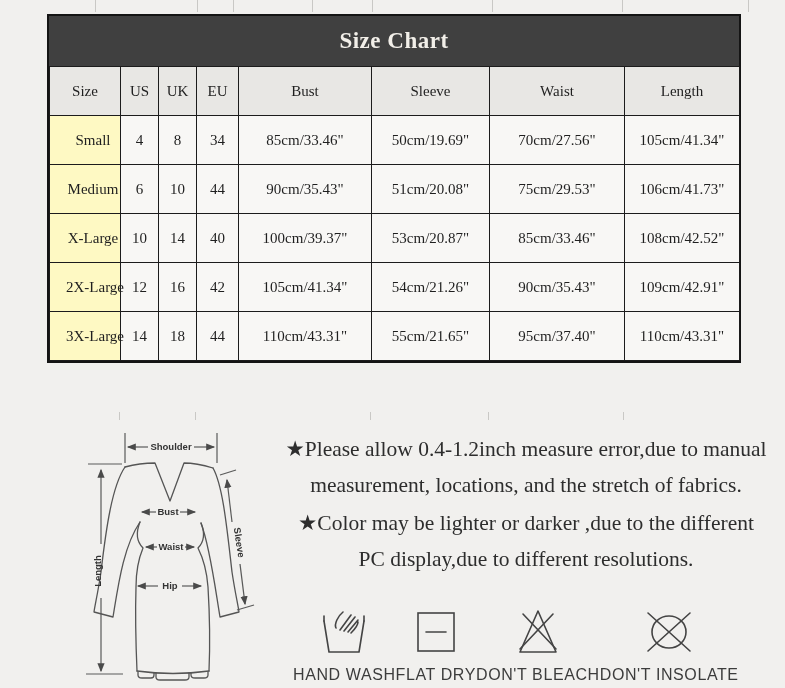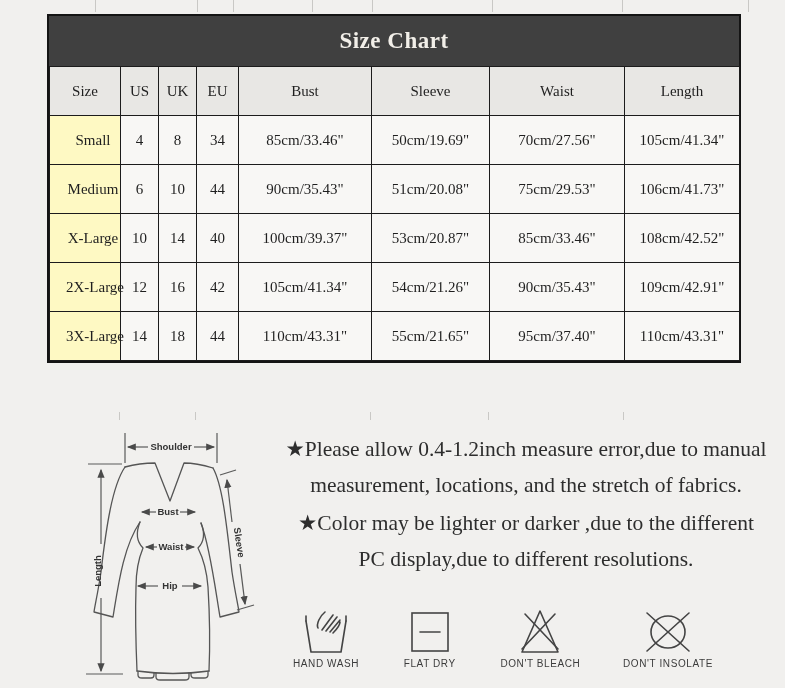--- a/index.html
+++ b/index.html
@@ -40,22 +40,22 @@
     font-size:21.5px;line-height:36px;color:#2d2d2d;
   }
   .notes p{margin:0 0 2px 0;text-align:center;}
   .care-row{
     position:absolute;left:293px;top:606px;width:420px;
     display:flex;justify-content:space-between;align-items:flex-end;
   }
   .care-item{display:flex;flex-direction:column;align-items:center;}
   .care-item svg{display:block;}
   .care-label{
-    margin-top:0;font-family:"Liberation Sans", sans-serif;
-    font-size:10px;letter-spacing:.6px;color:#3c3c3c;white-space:nowrap;
+    margin-top:8px;font-family:"Liberation Sans", sans-serif;
+    font-size:16px;letter-spacing:.6px;color:#3c3c3c;white-space:nowrap;
   }
   .dia-label{
     font-family:"Liberation Sans", sans-serif;font-weight:bold;
     font-size:9.5px;fill:#333;
   }
 </style>
 </head>
 <body>
 
 <div class="tick top" style="left:95px"></div>

